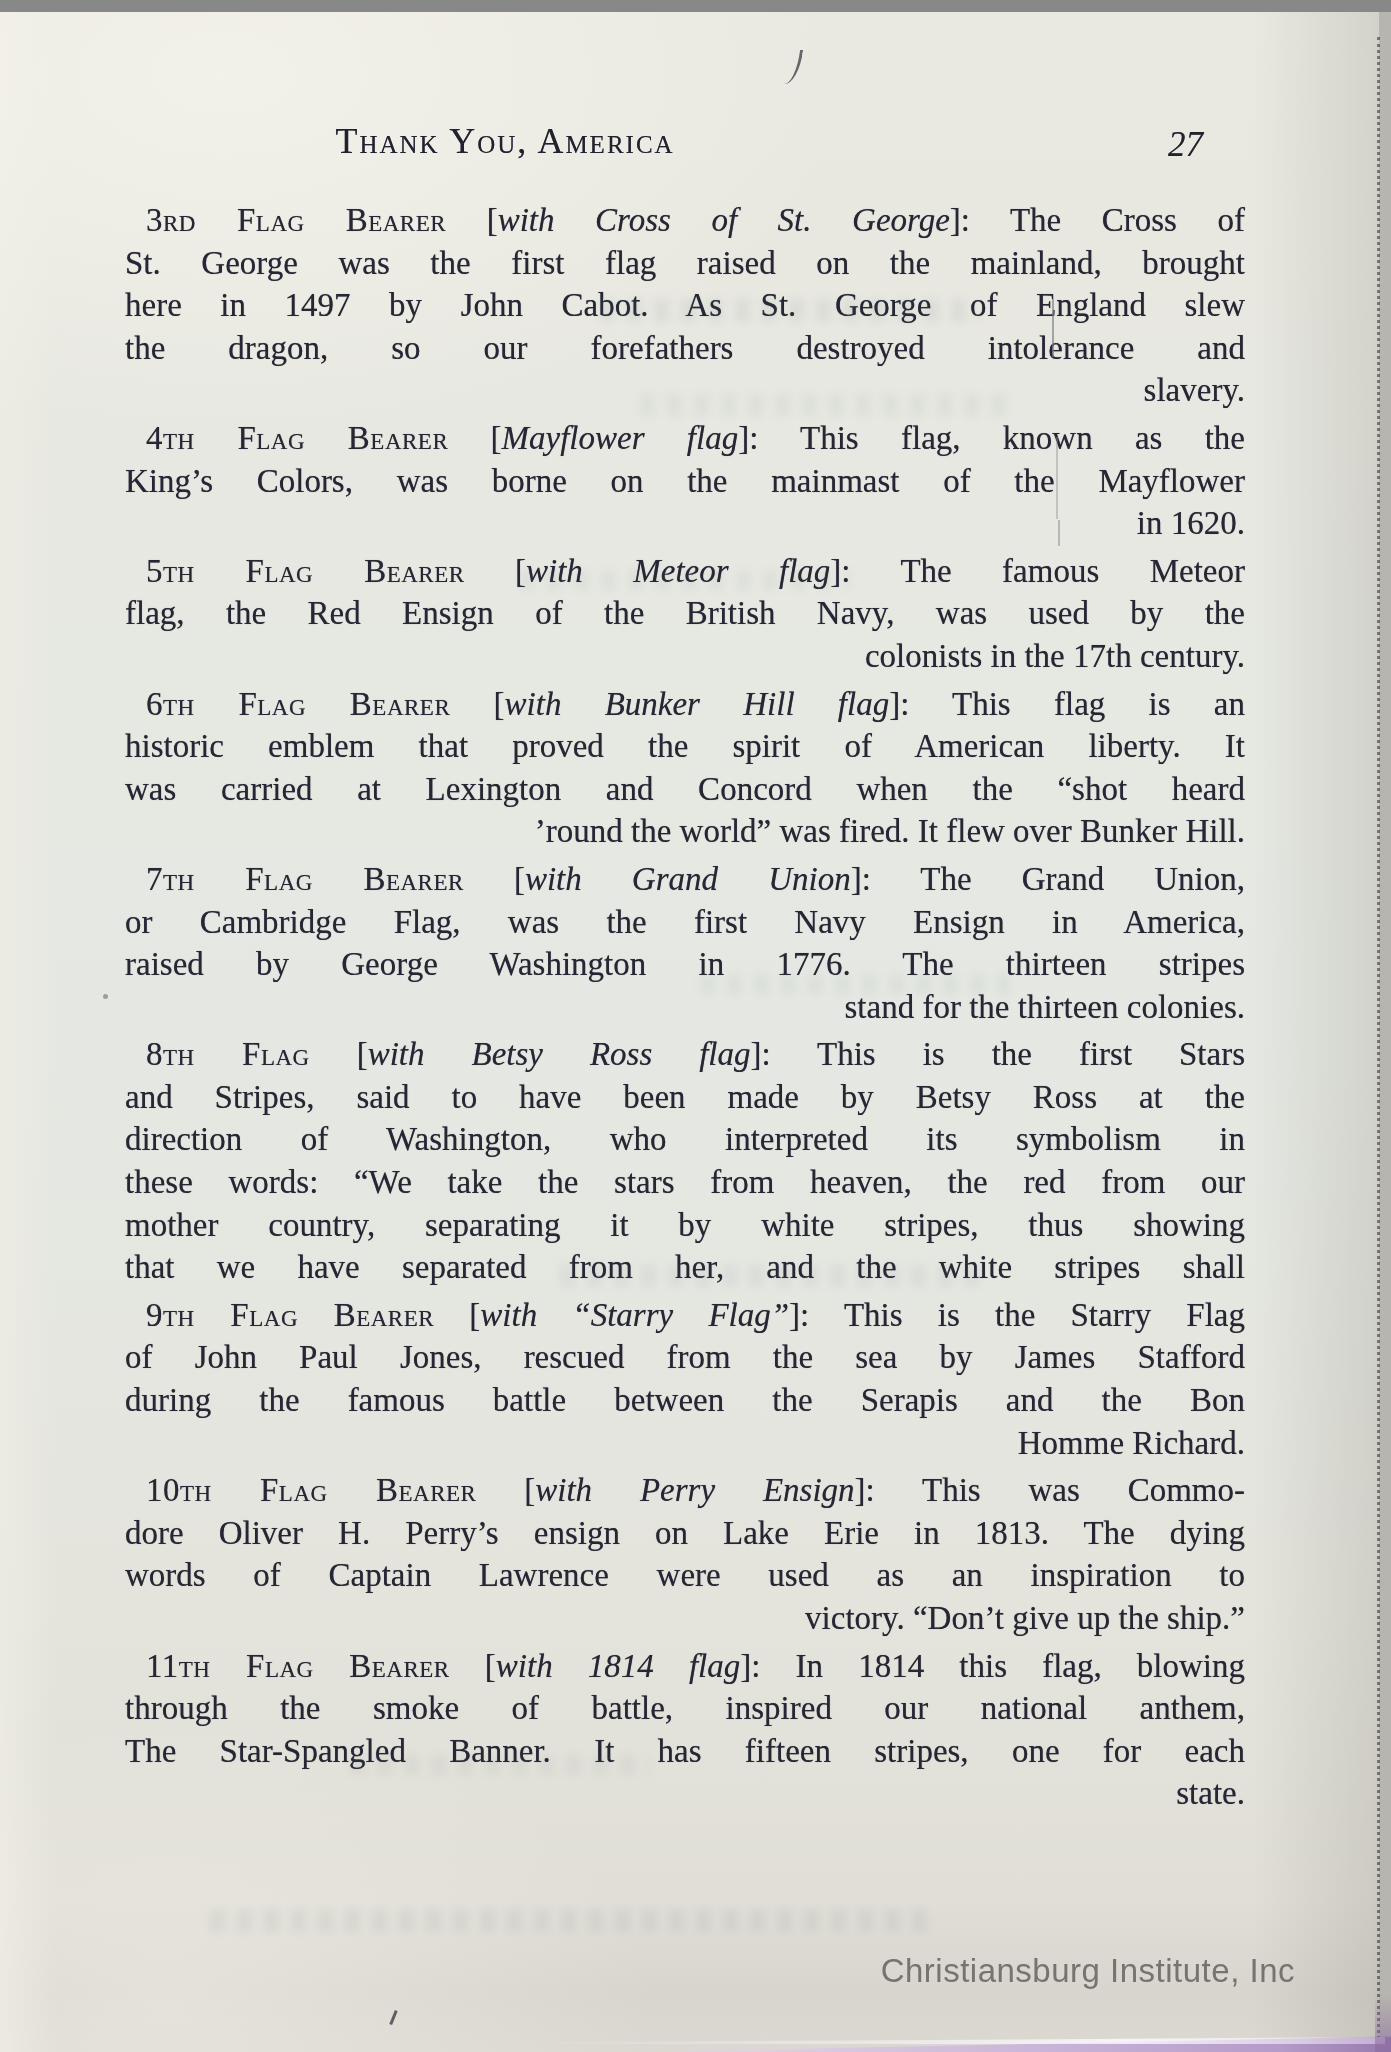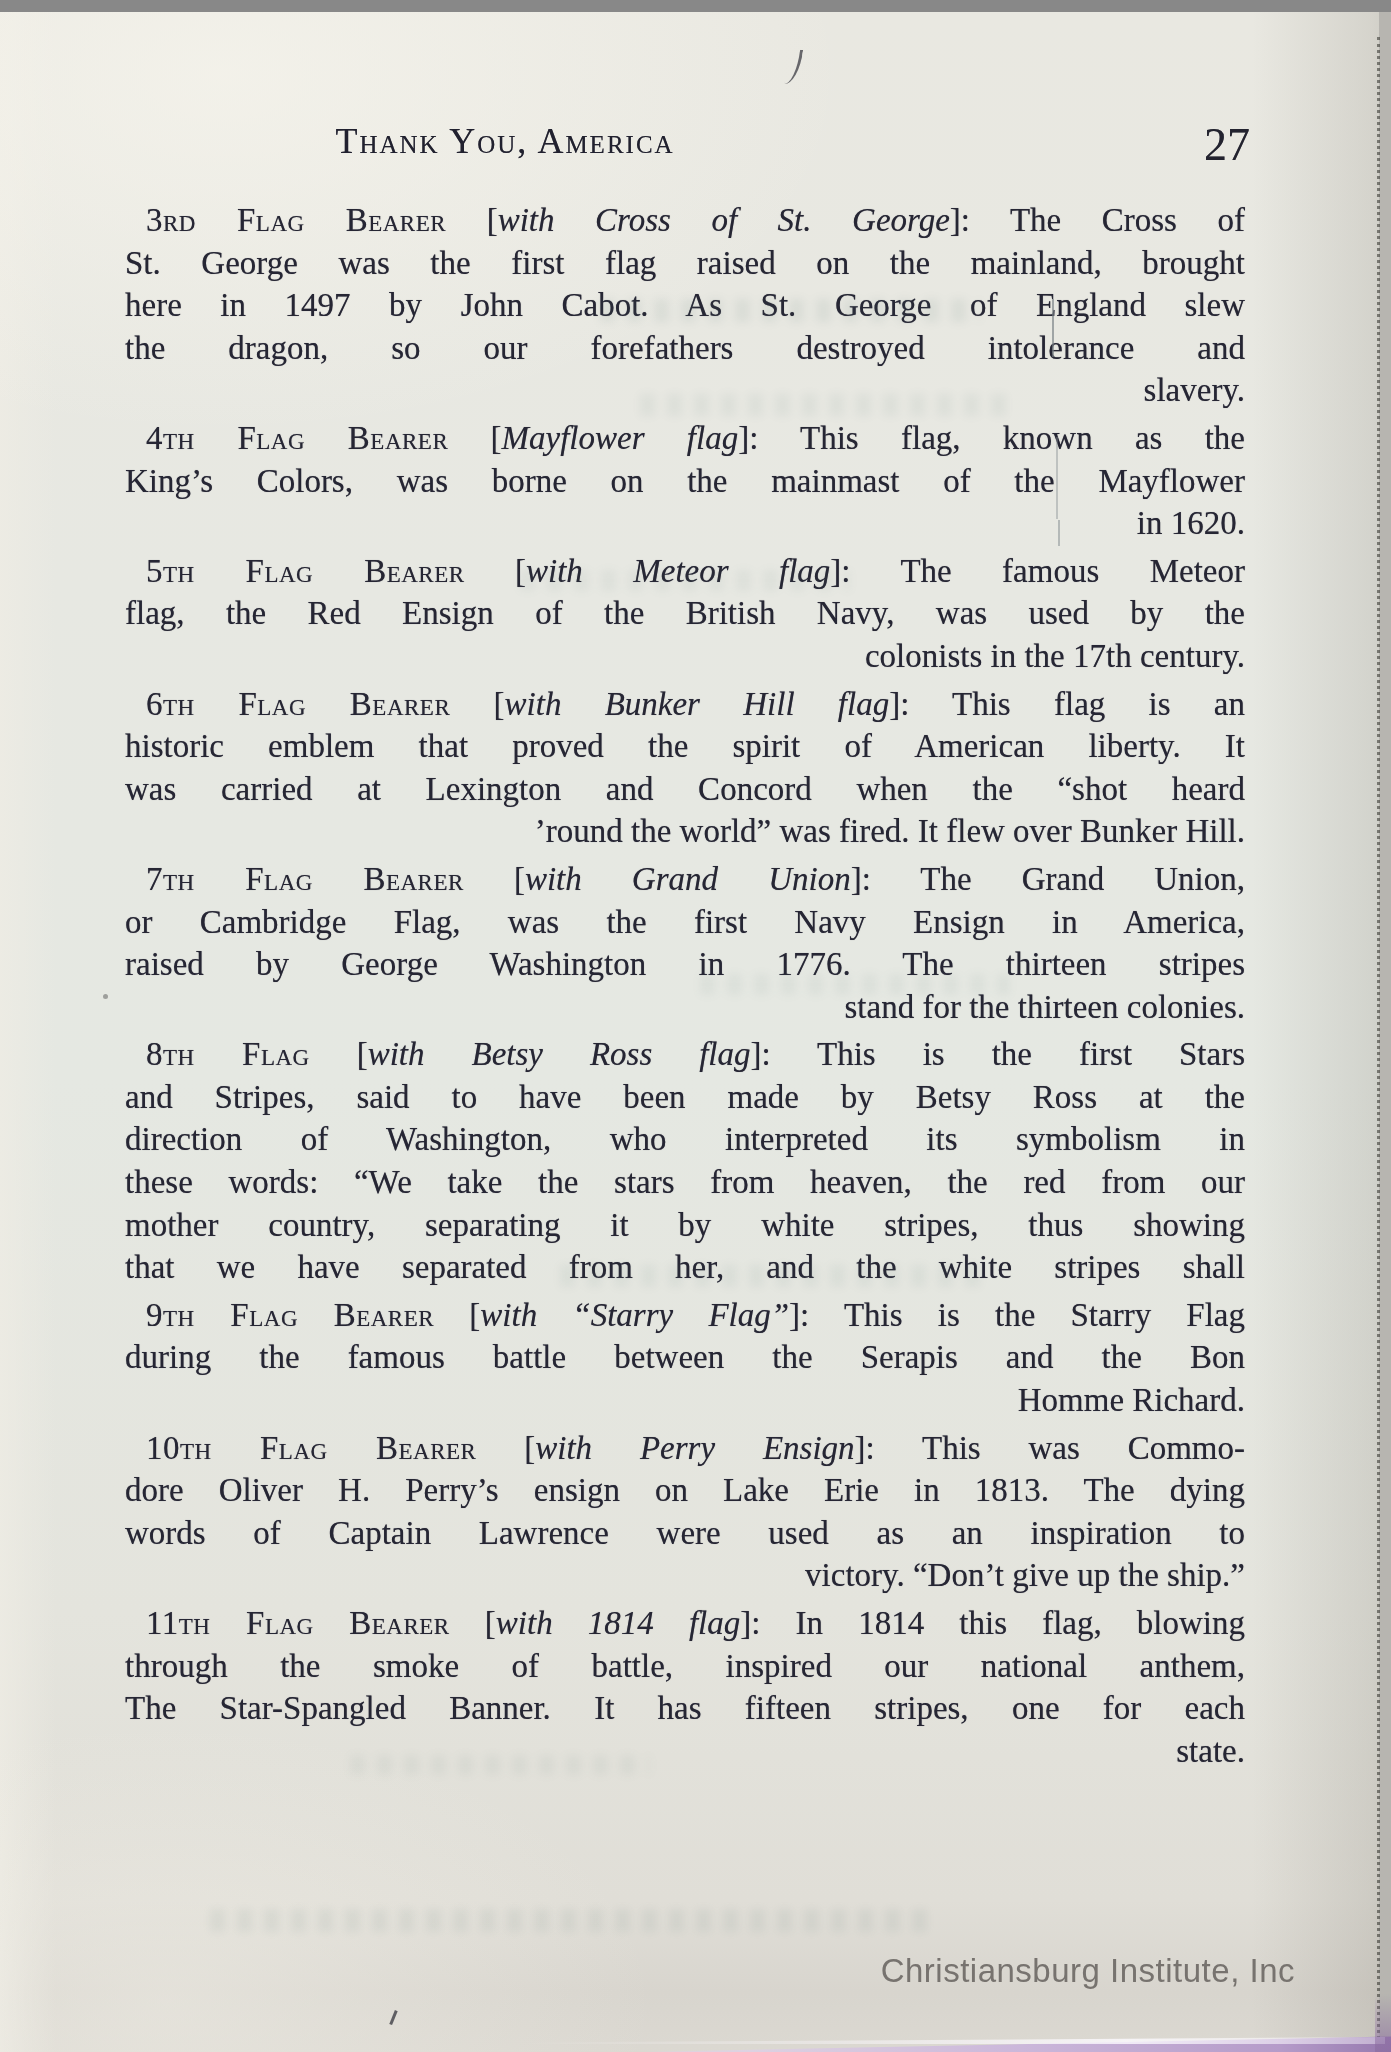--- a/index.html
+++ b/index.html
@@ -22,23 +22,24 @@
   .header-title{
     position:absolute; left:330px; top:110px; width:350px;
     text-align:center;
     font-variant:small-caps;
     font-size:36px; line-height:38px;
     letter-spacing:2px;
     color:#21212f;
     text-shadow:0 0 .6px rgba(25,25,40,.55);
   }
   .page-number{
-    position:absolute; left:1204px; top:114px;
-    font-size:46px; line-height:38px; color:#23232f;
+    position:absolute; left:1168px; top:114px;
+    font-size:35px; line-height:38px; color:#23232f;
     text-shadow:0 0 .6px rgba(25,25,40,.5);
+    font-style:italic;
   }
 
   
   .text-body{
     position:absolute; left:125px; top:187px; width:1120px;
     font-size:33px;
     text-shadow:0 0 .7px rgba(28,28,44,.55);
   }
   .para{margin:0;}
   .para + .para{margin-top:5px;}
@@ -150,20 +151,21 @@
       <div class="para">
         <div class="tline jline firstline"><span class="sc">8th Flag</span><span> [</span><span class="dir">with Betsy Ross flag</span><span>]: </span><span>This is the first Stars</span></div>
         <div class="tline jline">and Stripes, said to have been made by Betsy Ross at the</div>
         <div class="tline jline">direction of Washington, who interpreted its symbolism in</div>
         <div class="tline jline">these words: “We take the stars from heaven, the red from our</div>
         <div class="tline jline">mother country, separating it by white stripes, thus showing</div>
         <div class="tline jline">that we have separated from her, and the white stripes shall</div>
       </div>
       <div class="para">
         <div class="tline jline firstline"><span class="sc">9th Flag Bearer</span><span> [</span><span class="dir">with “Starry Flag”</span><span>]: </span><span>This is the Starry Flag</span></div>
+        <div class="tline jline">of John Paul Jones, rescued from the sea by James Stafford</div>
         <div class="tline jline">during the famous battle between the Serapis and the Bon</div>
         <div class="tline lline">Homme Richard.</div>
       </div>
       <div class="para">
         <div class="tline jline firstline"><span class="sc">10th Flag Bearer</span><span> [</span><span class="dir">with Perry Ensign</span><span>]: </span><span>This was Commo-</span></div>
         <div class="tline jline">dore Oliver H. Perry’s ensign on Lake Erie in 1813. The dying</div>
         <div class="tline jline">words of Captain Lawrence were used as an inspiration to</div>
         <div class="tline lline">victory. “Don’t give up the ship.”</div>
       </div>
       <div class="para">

